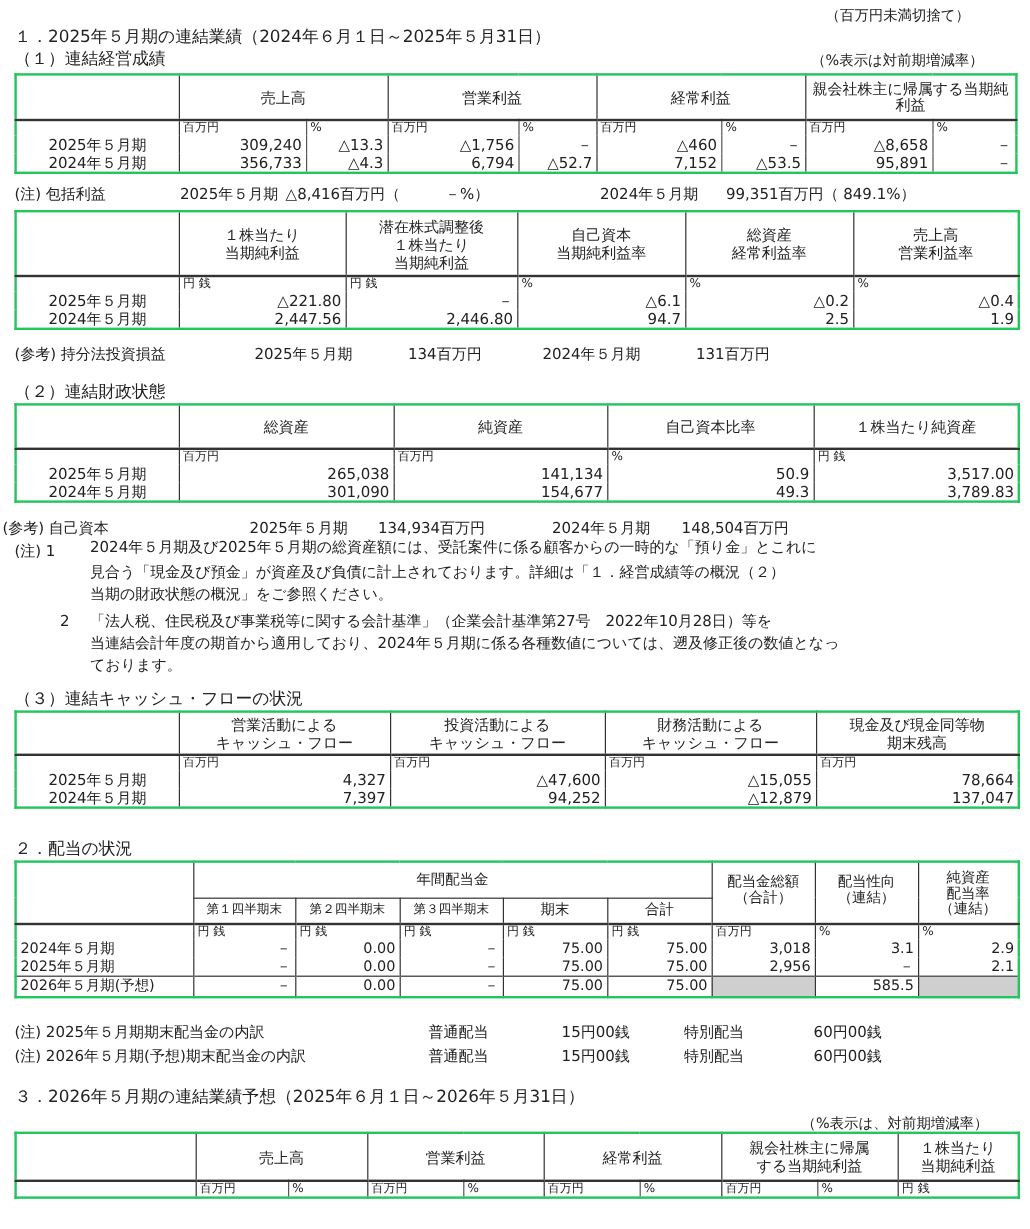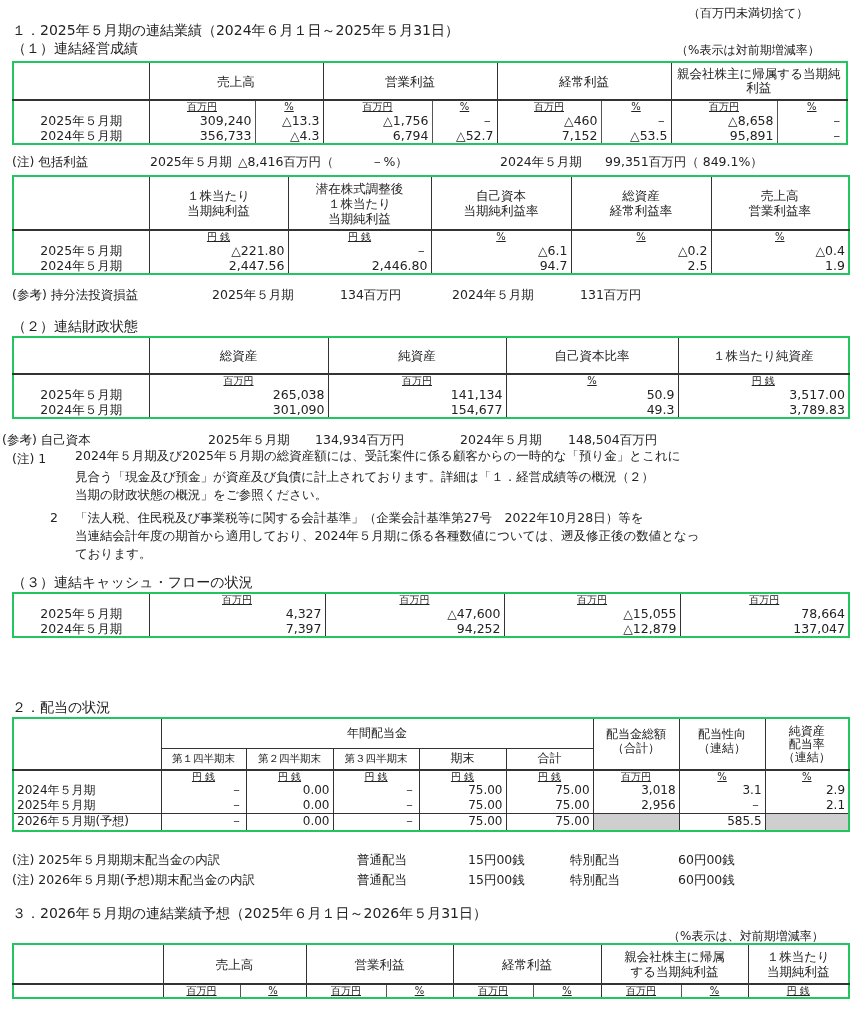--- a/index.html
+++ b/index.html
@@ -25,21 +25,21 @@
     font-weight: normal;
     padding: 0 3px;
     line-height: 15px;
     vertical-align: middle;
   }
   th { text-align: center; border: 1.5px solid #333; border-bottom: 2px solid #333; }
   .vl { border-left: 1.5px solid #333; }
   .vls { border-left: 1px solid #555; }
   .num { text-align: right; }
   .lbl { text-align: center; }
-  .unit { font-size: 10px; text-align: center; line-height: 12px; text-decoration: underline; }
+  .unit { font-size: 10px; text-align: left; line-height: 12px; }
   .gray { background: #cfcfcf; }
   .rowtop { border-top: 1.5px solid #333; }
   .note-line { font-size: 12.5px; }
 </style>
 </head>
 <body>
 
 <div class="abs small" style="left:688px; top:5px;">（百万円未満切捨て）</div>
 <div class="abs h1" style="left:12px; top:22px;">１．2025年５月期の連結業績（2024年６月１日～2025年５月31日）</div>
 <div class="abs h2" style="left:12px; top:40px;">（１）連結経営成績</div>
@@ -217,20 +217,27 @@
 <div class="abs h2" style="left:12px; top:574px;">（３）連結キャッシュ・フローの状況</div>
 <table class="outer" style="left:12px; top:592px; width:836px;">
   <colgroup>
     <col style="width:136px">
       <col style="width:176px">
       <col style="width:179px">
     <col style="width:176px">
       <col style="width:169px">
   </colgroup>
   <tbody>
+      <tr style="height:36px;">
+    <th></th>
+    <th><span>営業活動による</span><br><span>キャッシュ・フロー</span></th>
+    <th><span>投資活動による</span><br><span>キャッシュ・フロー</span></th>
+    <th><span>財務活動による</span><br><span>キャッシュ・フロー</span></th>
+    <th><span>現金及び現金同等物</span><br><span>期末残高</span></th>
+  </tr>
   <tr>
     <td></td>
     <td class="unit vl">百万円</td>
     <td class="unit vl">百万円</td>
     <td class="unit vl">百万円</td>
     <td class="unit vl">百万円</td>
   </tr>
   <tr>
     <td class="lbl">2025年５月期</td>
     <td class="num vl">4,327</td>

